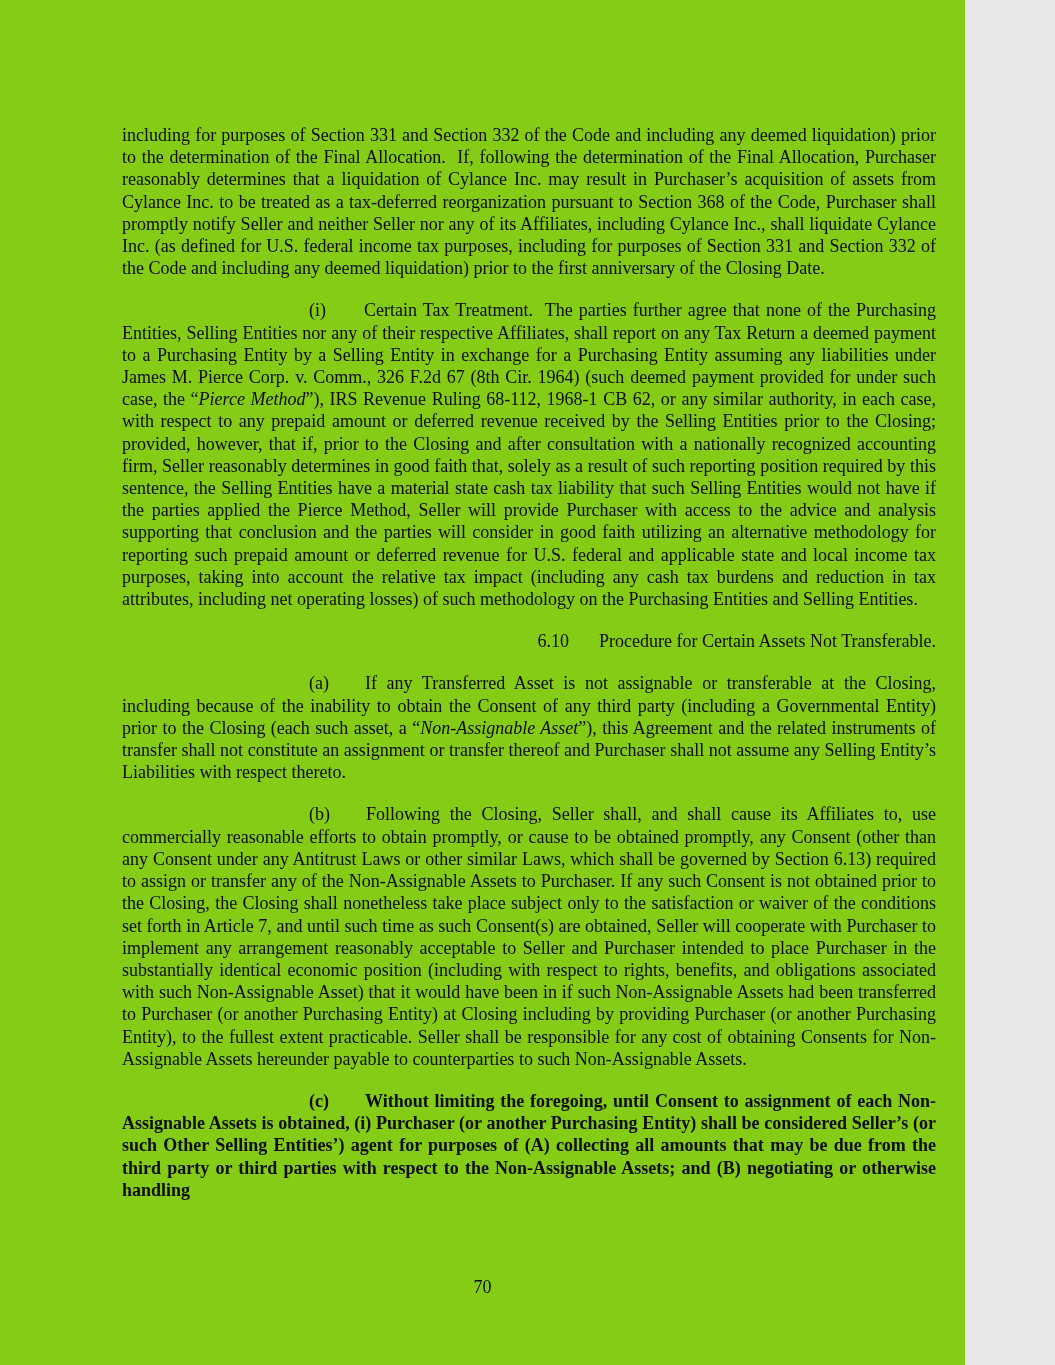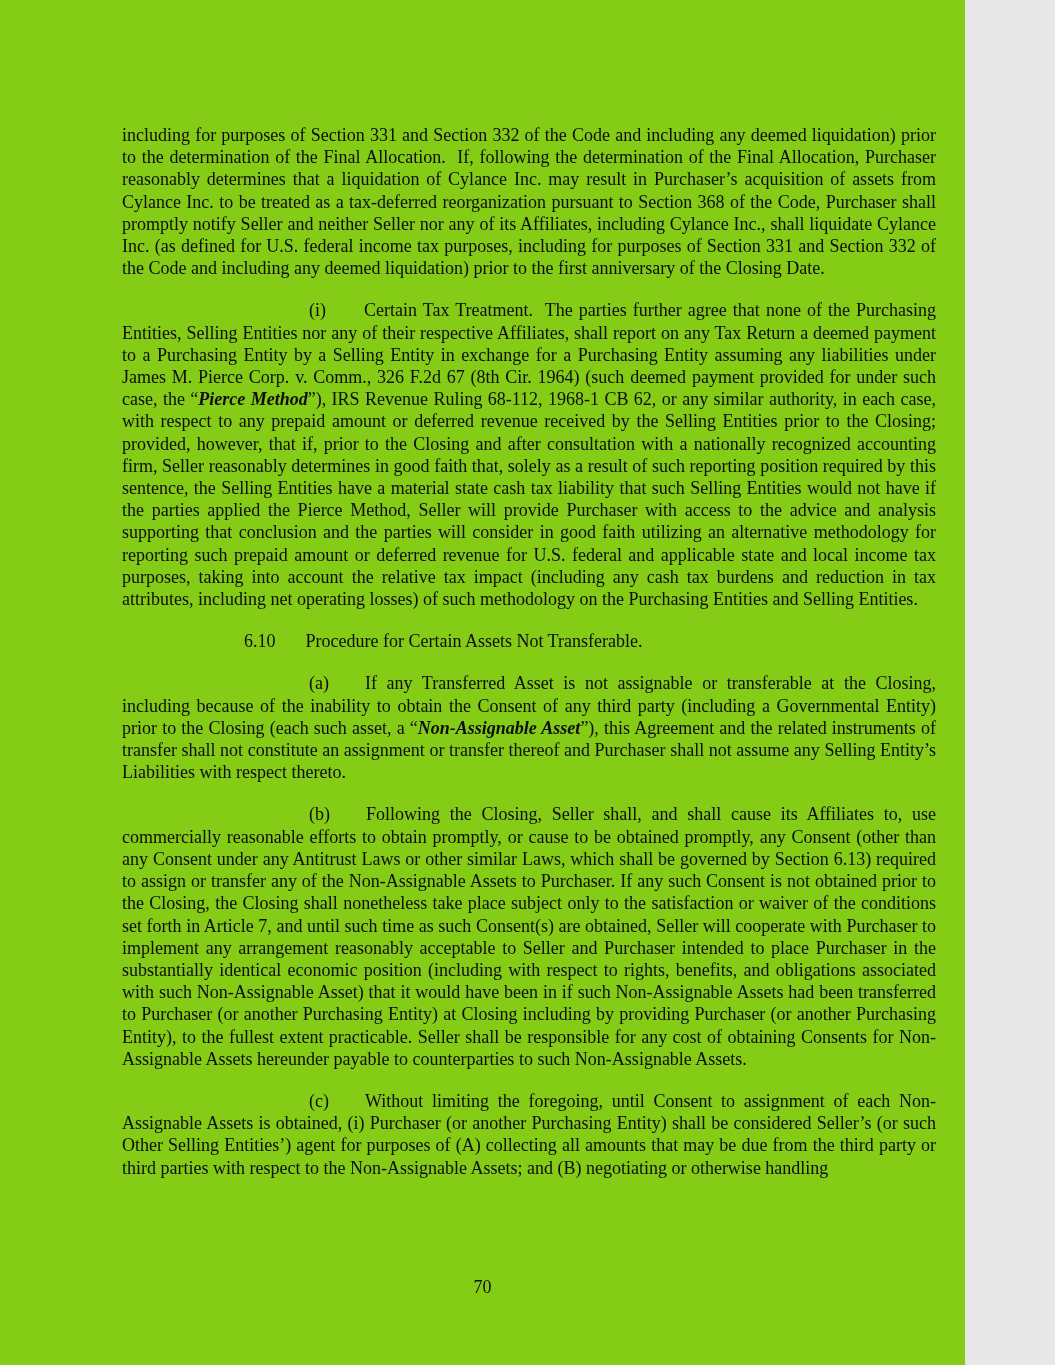--- a/index.html
+++ b/index.html
@@ -18,25 +18,25 @@
     position: absolute;
     left: 122px;
     top: 124px;
     width: 814px;
   }
   .para {
     margin: 0 0 20px 0;
     text-align: justify;
   }
   .para.indent-clause { text-indent: 187px; }
-  .para.heading { text-indent: 122px; text-align: left; }
-  .para.last { margin-bottom: 0; }
+  .para.heading { text-indent: 122px; text-align: right; }
+  .para.last { margin-bottom: 0; font-weight: bold; }
   .run-n { }
   .run-u { }
-  .run-bi { font-weight: bold; font-style: italic; }
+  .run-bi { font-weight: normal; font-style: italic; }
   .tab { display: inline-block; }
   .page-number {
     position: absolute;
     left: 0;
     right: 0;
     top: 1276px;
     text-align: center;
   }
 </style>
 </head>

